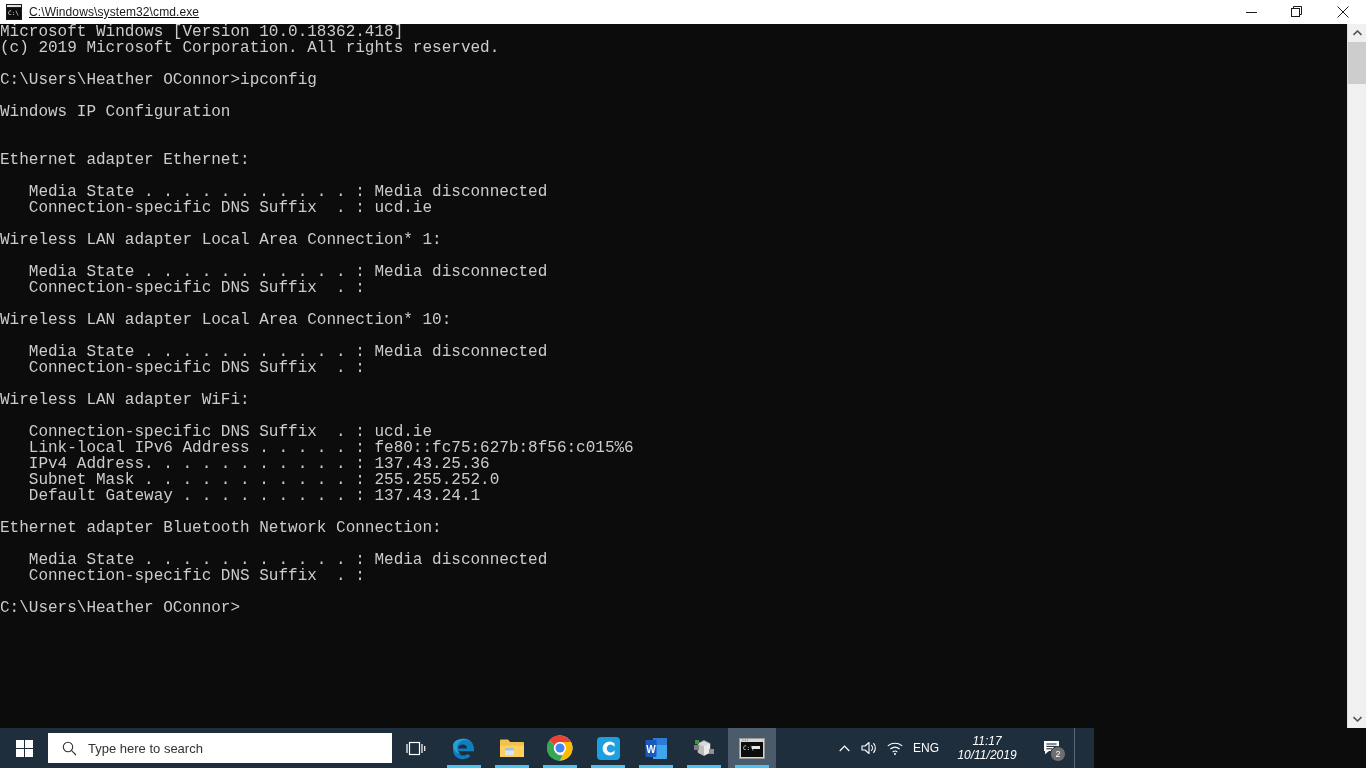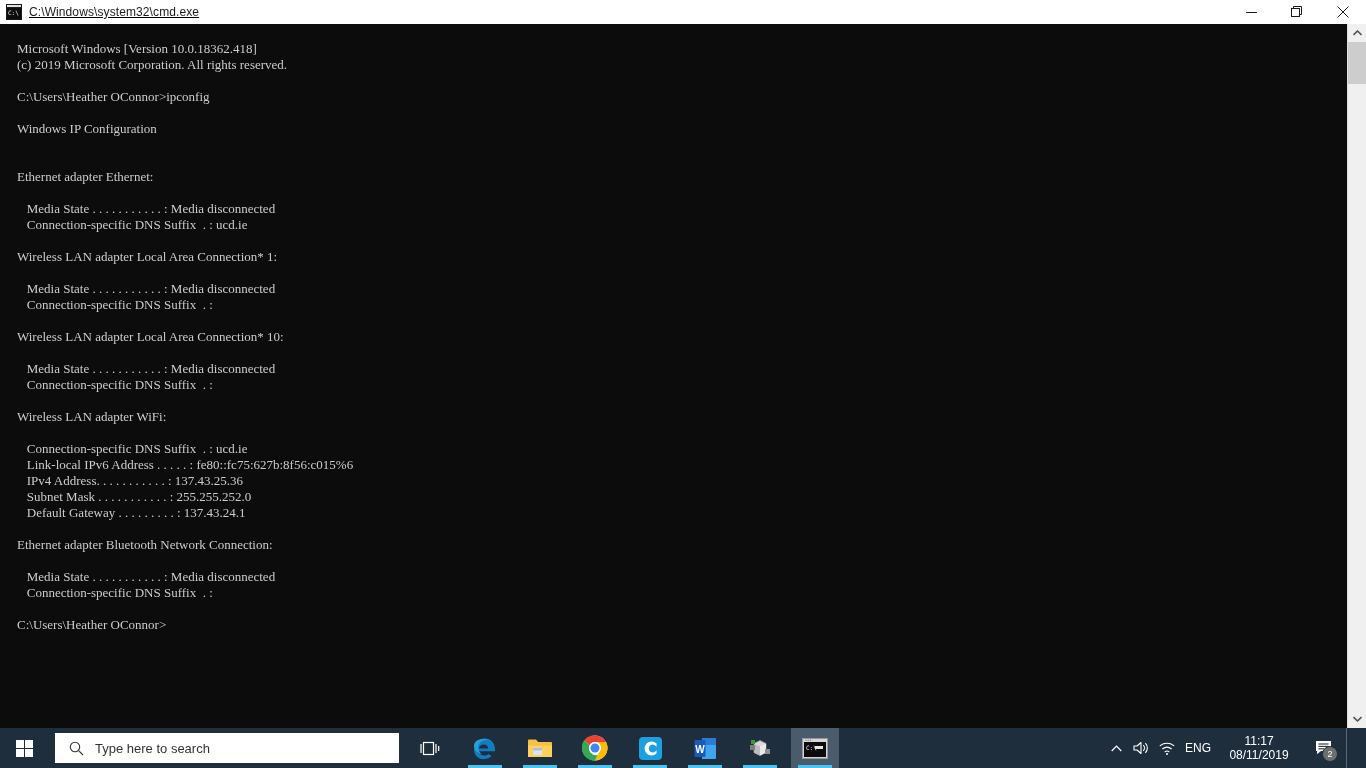--- a/index.html
+++ b/index.html
@@ -69,26 +69,26 @@
   .winbtn svg { display: block; }
 
   
   #console {
     position: absolute; left: 0; top: 24px;
     width: 1347px; height: 704px;
     background: #0c0c0c;
     overflow: hidden;
   }
   #console-text {
-    font-family: Liberation Serif, serif;
-    font-size: 13px;
+    font-family: Liberation Mono, monospace;
+    font-size: 16px;
     line-height: 16px;
     color: #cccccc;
     white-space: pre;
-    padding: 17px;
+    padding: 0;
     margin: 0;
     letter-spacing: 0px;
   }
 
   
   #scrollbar {
     position: absolute; right: 0; top: 24px;
     width: 19px; height: 704px;
     background: #f0f0f0;
     border-left: 1px solid #e0e0e0;
@@ -103,23 +103,23 @@
   .sb-arrow svg { display:block; }
   #sb-thumb {
     position: absolute; left: 0; top: 18px;
     width: 18px; height: 42px;
     background: #cdcdcd;
   }
 
   
   #taskbar {
     position: absolute; left: 0; bottom: 0;
-    width: 1366px; height: 40px;
+    width: 1094px; height: 40px;
     background: #1f2e3d;
-    display: flex; align-items: center; gap: 7px;
+    display: flex; align-items: center;
   }
   #start-button {
     width: 48px; height: 40px;
     display: flex; align-items: center; justify-content: center;
     flex: none;
   }
   .win-logo {
     width: 17px; height: 17px;
     display: grid;
     grid-template-columns: 8px 8px;
@@ -164,21 +164,21 @@
     color: #ffffff; font-size: 12px;
   }
   #tray-chevron { width: 24px; }
   #tray-volume { width: 26px; }
   #tray-network { width: 26px; }
   #tray-lang { width: 36px; font-size: 12px; }
   #tray-clock {
     width: 86px; flex-direction: column; justify-content: center; align-items: center;
     line-height: 14px; font-size: 12px;
   }
-  #tray-clock div { text-align: left; }
+  #tray-clock div { text-align: left; font-style: italic; }
   #tray-notify { width: 44px; position: relative; }
   #tray-notify .badge {
     position: absolute;
     right: 8px; bottom: 6px;
     width: 14px; height: 14px; border-radius: 50%;
     background: #6e6e6e;
     color: #ffffff;
     font-size: 9px;
     display: flex; align-items: center; justify-content: center;
     border: 1px solid #1f2e3d;
@@ -399,21 +399,21 @@
         <svg width="18" height="15" viewBox="0 0 18 15">
           <path d="M2.2 4.6A11 11 0 0 1 15.8 4.6" fill="none" stroke="#ffffff" stroke-width="1.2" stroke-linecap="round"></path>
           <path d="M4.7 7.7a7 7 0 0 1 8.6 0" fill="none" stroke="#ffffff" stroke-width="1.2" stroke-linecap="round"></path>
           <path d="M7.1 10.7a3.2 3.2 0 0 1 3.8 0" fill="none" stroke="#ffffff" stroke-width="1.2" stroke-linecap="round"></path>
           <circle cx="9" cy="13" r="1" fill="#ffffff"></circle>
         </svg>
       </div>
       <div class="tray-item" id="tray-lang">ENG</div>
       <div class="tray-item" id="tray-clock">
         <div>11:17</div>
-        <div>08/11/2019</div>
+        <div>10/11/2019</div>
       </div>
       <div class="tray-item" id="tray-notify">
         <svg width="18" height="16" viewBox="0 0 18 16">
           <path d="M1 1h15v10H6l-4 3.2V11H1z" fill="#ffffff"></path>
           <line x1="3.4" y1="4" x2="13.6" y2="4" stroke="#1f2e3d" stroke-width="1.1"></line>
           <line x1="3.4" y1="6.4" x2="13.6" y2="6.4" stroke="#1f2e3d" stroke-width="1.1"></line>
           <line x1="3.4" y1="8.8" x2="9.5" y2="8.8" stroke="#1f2e3d" stroke-width="1.1"></line>
         </svg>
         <span class="badge">2</span>
       </div>

